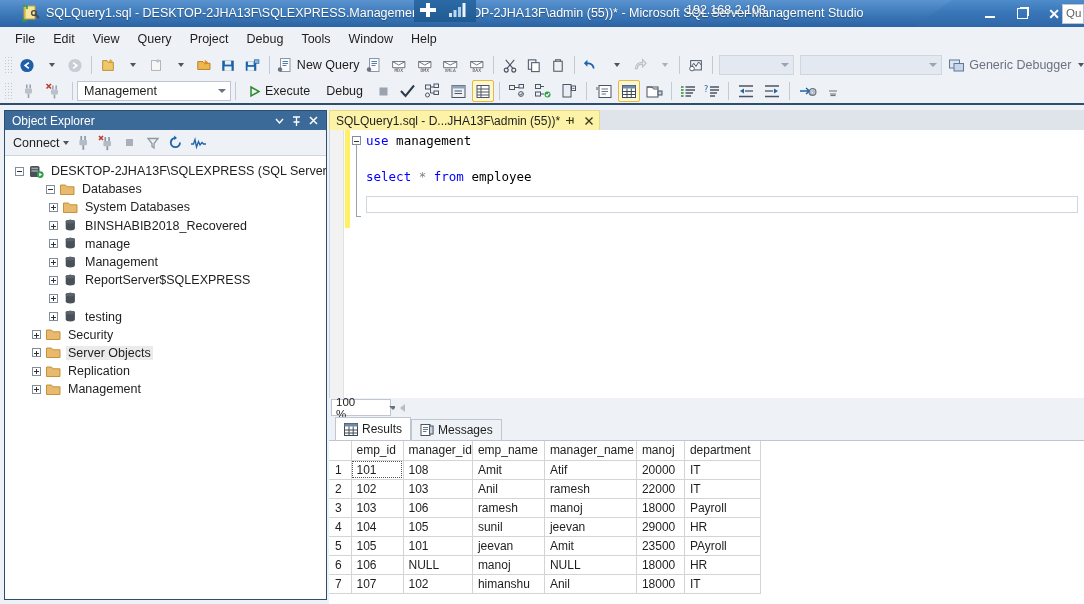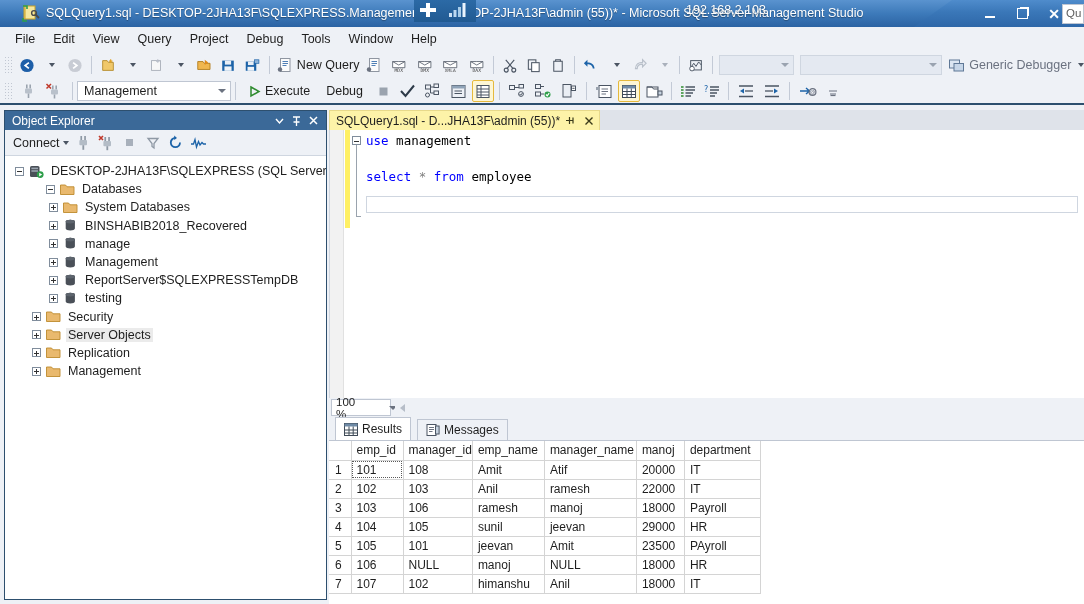--- a/index.html
+++ b/index.html
@@ -189,21 +189,21 @@
   .hscroll-track{ flex:1; height:17px; background:#eef1f6; }
 
   
   .res-tabs{
     position:absolute; left:329px; top:417px; width:755px; height:23px;
     background:#eef1f6; display:flex; align-items:flex-end; padding-left:6px;
   }
   .rtab{
     height:21px; display:flex; align-items:center; gap:4px; padding:0 8px;
     font-size:12px; background:#eef1f6; border:1px solid #bfc6d2; border-bottom:none;
-    margin-right:6px; color:#1e1e1e;
+    margin-right:0; color:#1e1e1e;
   }
   .rtab.sel{ background:#ffffff; height:23px; }
 
   .grid-wrap{
     position:absolute; left:329px; top:440px; width:755px; height:164px;
     background:#fff; border-top:1px solid #bfc6d2; overflow:hidden;
   }
   table.grid{ border-collapse:collapse; font-size:12px; }
   table.grid th, table.grid td{
     border-right:1px solid #d4d4d4; border-bottom:1px solid #d4d4d4;
@@ -775,21 +775,31 @@
         </div>
         <div class="trow" style="padding-left: 44px;">
           <span class="tog plus"></span>
           <span class="tico">
             <svg width="17" height="15" viewBox="0 0 17 15">
               <ellipse cx="8.3" cy="3.6" rx="4.6" ry="1.9" fill="#3a3f46"></ellipse>
               <path d="M3.7 3.6 V10.6 C3.7 11.7 5.8 12.6 8.3 12.6 C10.8 12.6 12.9 11.7 12.9 10.6 V3.6 Z" fill="#4a5058"></path>
               <ellipse cx="8.3" cy="3.6" rx="4.6" ry="1.9" fill="#5d646d"></ellipse>
             </svg>
           </span>
-          <span class="tlabel">ReportServer$SQLEXPRESSTempDB</span>
+          <span class="tlabel">ReportServer$SQLEXPRESS</span>
+        </div>
+        <div class="trow" style="padding-left: 44px;">
+          <span class="tog plus"></span>
+          <span class="tico">
+            <svg width="17" height="15" viewBox="0 0 17 15">
+              <ellipse cx="8.3" cy="3.6" rx="4.6" ry="1.9" fill="#3a3f46"></ellipse>
+              <path d="M3.7 3.6 V10.6 C3.7 11.7 5.8 12.6 8.3 12.6 C10.8 12.6 12.9 11.7 12.9 10.6 V3.6 Z" fill="#4a5058"></path>
+              <ellipse cx="8.3" cy="3.6" rx="4.6" ry="1.9" fill="#5d646d"></ellipse>
+            </svg>
+          </span>
         </div>
         <div class="trow" style="padding-left: 44px;">
           <span class="tog plus"></span>
           <span class="tico">
             <svg width="17" height="15" viewBox="0 0 17 15">
               <ellipse cx="8.3" cy="3.6" rx="4.6" ry="1.9" fill="#3a3f46"></ellipse>
               <path d="M3.7 3.6 V10.6 C3.7 11.7 5.8 12.6 8.3 12.6 C10.8 12.6 12.9 11.7 12.9 10.6 V3.6 Z" fill="#4a5058"></path>
               <ellipse cx="8.3" cy="3.6" rx="4.6" ry="1.9" fill="#5d646d"></ellipse>
             </svg>
           </span>

